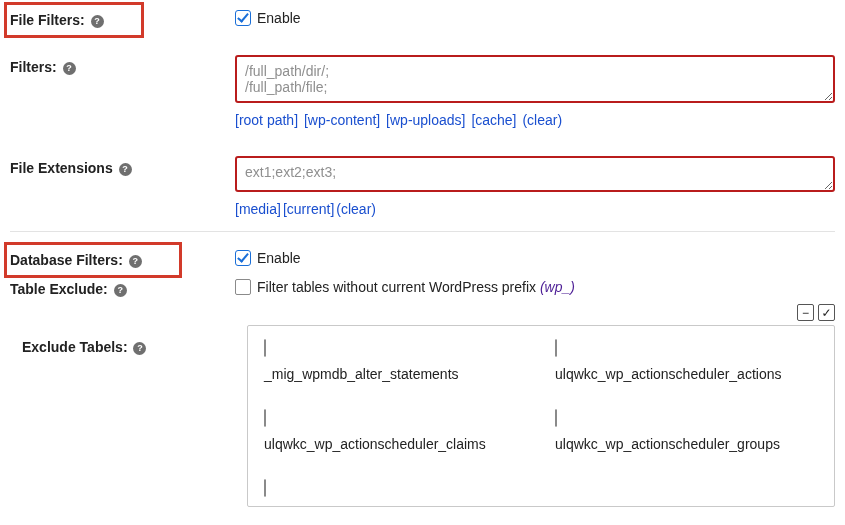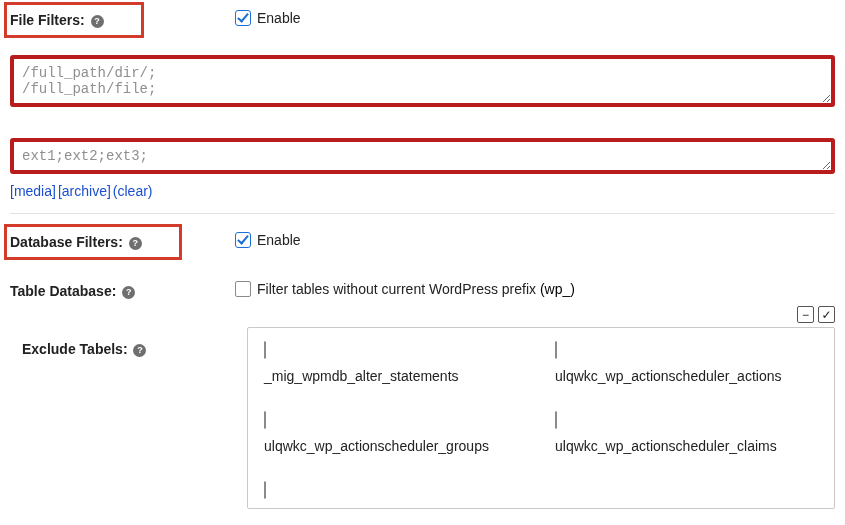--- a/index.html
+++ b/index.html
@@ -78,41 +78,41 @@
     border-width:0 2px 2px 0;
     transform:rotate(40deg);
   }
   .checkbox.square {
     border-color:#8a8a8a;
     border-radius:2px;
   }
   textarea {
     width:100%;
     resize:vertical;
-    border:4px solid #b91c1c;
+    border:2px solid #b91c1c;
     border-radius:3px;
     padding:6px 8px;
-    font-family:Liberation Mono, monospace;
+    font-family:Liberation Sans, sans-serif;
     font-size:14px;
     color:#444;
     min-height:42px;
   }
   textarea::placeholder { color:#8f8f8f; }
   .links-row { margin-top:6px; font-size:14px; }
   .links-row .lk {
     color:#1a4fcf;
     cursor:pointer;
     margin-right:2px;
   }
   .hr {
     border:none;
     border-top:1px solid #e3e3e3;
     margin: 14px 0 16px 0;
   }
-  .prefix-note { color:#000000; }
+  .prefix-note { font-style: italic; color:#4c1d95; }
   .toggle-icons {
     display:flex;
     gap:4px;
     justify-content:flex-end;
     margin-top:6px;
   }
   .toggle-btn {
     width:17px; height:17px;
     border:1px solid #555;
     border-radius:2px;
@@ -150,57 +150,72 @@
   </div>
   <div class="content-col">
     <label class="enable-cell">
       <span class="checkbox checked"></span>
       <span>Enable</span>
     </label>
   </div>
 </div>
 
 <div class="row">
+  <div class="label-col">
+    <span>Filters:</span>
+    <span class="help-icon">?</span>
+  </div>
   <div class="content-col">
     <textarea rows="2" placeholder="/full_path/dir/;
 /full_path/file;" style=""></textarea>
+    <div class="links-row">
+      <span class="lk">[root path]</span>
+      <span class="lk">[wp-content]</span>
+      <span class="lk">[wp-uploads]</span>
+      <span class="lk">[cache]</span>
+      <span class="lk">(clear)</span>
+    </div>
   </div>
 </div>
 
 <div class="section-gap"></div>
 
 <div class="row">
+  <div class="label-col">
+    <span>File Extensions</span>
+    <span class="help-icon">?</span>
+  </div>
   <div class="content-col">
     <textarea rows="1" style="min-height: 36px;" placeholder="ext1;ext2;ext3;"></textarea>
     <div class="links-row">
-      <span class="lk">[media]</span><span class="lk">[archive]</span><span class="lk">(clear)</span>
+      <span class="lk">[media]</span><span class="lk">[current]</span><span class="lk">(clear)</span>
     </div>
   </div>
 </div>
 
 <hr class="hr">
 
-<div class="row" style="margin-bottom:28px;text-decoration:underline;">
+<div class="row" style="margin-bottom:8px;text-decoration:underline;">
   <div class="label-col bold">
     <span class="highlight-box">
       <span>Database Filters:</span>
       <span class="help-icon">?</span>
     </span>
   </div>
   <div class="content-col">
     <label class="enable-cell">
       <span class="checkbox checked"></span>
       <span>Enable</span>
     </label>
   </div>
 </div>
 
 <div class="row" style="margin-bottom:4px;">
   <div class="label-col">
-    <span>Table Database:</span>
+    <span>Table Exclude:</span>
     <span class="help-icon">?</span>
   </div>
   <div class="content-col">
     <label class="enable-cell">
       <span class="checkbox square"></span>
       <span><span>Filter tables without current WordPress prefix </span><span class="prefix-note">(wp_)</span></span>
     </label>
     <div class="toggle-icons">
       <div class="toggle-btn">−</div>
       <div class="toggle-btn">✓</div>
@@ -219,25 +234,25 @@
         <div class="table-item">
           <div class="cb-wrap"><span class="checkbox square"></span></div>
           <div>_mig_wpmdb_alter_statements</div>
         </div>
         <div class="table-item">
           <div class="cb-wrap"><span class="checkbox square"></span></div>
           <div>ulqwkc_wp_actionscheduler_actions</div>
         </div>
         <div class="table-item">
           <div class="cb-wrap"><span class="checkbox square"></span></div>
+          <div>ulqwkc_wp_actionscheduler_claims</div>
+        </div>
+        <div class="table-item">
+          <div class="cb-wrap"><span class="checkbox square"></span></div>
           <div>ulqwkc_wp_actionscheduler_groups</div>
         </div>
         <div class="table-item">
           <div class="cb-wrap"><span class="checkbox square"></span></div>
-          <div>ulqwkc_wp_actionscheduler_claims</div>
-        </div>
-        <div class="table-item">
-          <div class="cb-wrap"><span class="checkbox square"></span></div>
         </div>
       </div>
     </div>
   </div>
 </div>
 
 </body></html>

